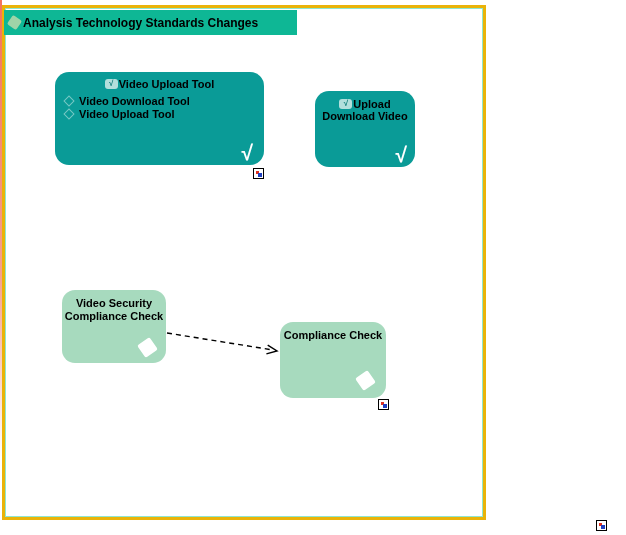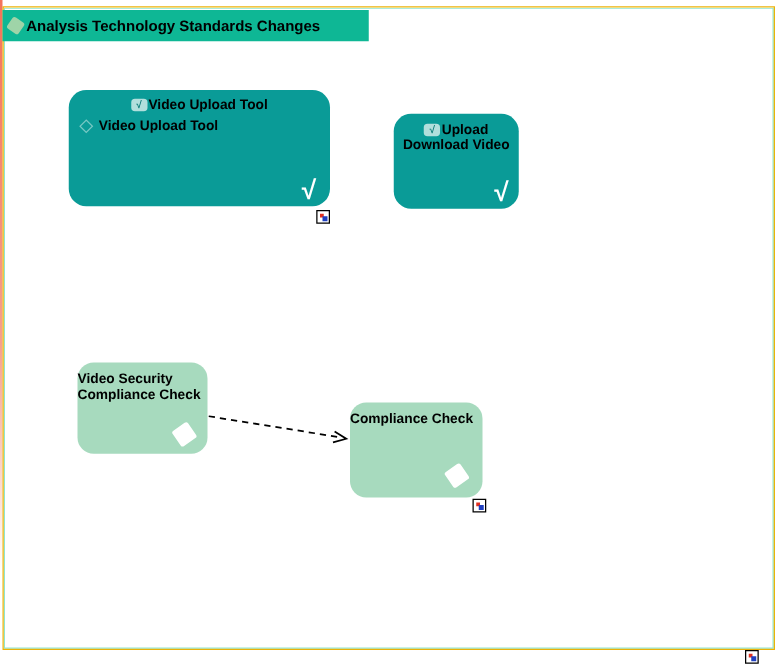--- a/index.html
+++ b/index.html
@@ -5,22 +5,22 @@
   * { margin:0; padding:0; box-sizing:border-box; }
   html,body { background:#ffffff; }
   body { font-family:"Liberation Sans", sans-serif; }
   .stage { position:relative; width:626px; height:535px; background:#fff; overflow:hidden; }
 
   
   .edge-line { position:absolute; left:0; top:0; width:2px; height:458px;
     background:linear-gradient(#f4735a, #f6a08e 60%, rgba(246,160,142,0)); }
 
   
-  .group { position:absolute; left:2px; top:5px; width:618px; height:515px;
-    border:1px solid #eab308; box-shadow: inset 0 0 0 1px #8fe6cf; background:transparent; }
+  .group { position:absolute; left:2px; top:5px; width:484px; height:515px;
+    border:3px solid #eab308; box-shadow: inset 0 0 0 1px #8fe6cf; background:transparent; }
   .group-title { position:absolute; left:-1px; top:2px; width:293px; height:25px;
     background:#0eb795; display:flex; align-items:center; gap:3px; padding-left:5px;
     font-size:12px; font-weight:bold; color:#000; }
   .diamond-ico { width:11px; height:11px; background:#9fd4a8; border-radius:2px;
     transform:rotate(35deg); flex:0 0 auto; }
 
   
   .node { position:absolute; color:#000; font-weight:bold; font-size:11px; }
   .teal { background:#0a9b97; border-radius:14px; }
   .green { background:#a7dabe; border-radius:13px; }
@@ -28,21 +28,21 @@
   .node-head { display:flex; align-items:center; justify-content:center; gap:1px; margin-top:6px; }
   .chk-ico { display:inline-flex; width:13px; height:10px; background:rgba(235,245,243,.75);
     border-radius:3px; font-size:8px; line-height:10px; color:#0a7b78;
     align-items:center; justify-content:center; flex:0 0 auto; font-weight:bold; }
   .items { margin:4px 0 0 8px; }
   .item-row { display:flex; align-items:center; height:13px; }
   .dia-outline { width:8px; height:8px; border:1px solid rgba(225,245,242,.5);
     transform:rotate(45deg); margin:0 6px 0 2px; flex:0 0 auto; }
   .badge-sqrt { position:absolute; right:11px; bottom:-1px; color:#fff;
     font-size:21px; font-weight:bold; line-height:26px; }
-  .center-lines { text-align:left; margin-top:7px; line-height:13px; }
+  .center-lines { text-align:center; margin-top:7px; line-height:13px; }
 
   .white-diamond { position:absolute; width:15px; height:15px; background:#fff;
     border-radius:2px; transform:rotate(55deg); }
 
   
   .ref-ico { position:absolute; width:11px; height:11px; background:#fff; border:1px solid #000; }
   .ref-ico .r { position:absolute; left:2px; top:2px; width:3px; height:3px; background:#e03020; }
   .ref-ico .b { position:absolute; right:1px; bottom:1px; width:4px; height:4px; background:#2040c0; }
 
   svg.overlay { position:absolute; left:0; top:0; }
@@ -64,20 +64,24 @@
     <span class="r"></span>
     <span class="b"></span>
   </div>
 
   <div class="node teal" style="left:55px; top:72px; width:209px; height:93px;">
     <div class="node-head">
       <span class="chk-ico">√</span>
       <span>Video Upload Tool</span>
     </div>
     <div class="items">
+      <div class="item-row">
+        <span class="dia-outline"></span>
+        <span>Video Download Tool</span>
+      </div>
       <div class="item-row">
         <span class="dia-outline"></span>
         <span>Video Upload Tool</span>
       </div>
     </div>
     <span class="badge-sqrt">√</span>
   </div>
   <div class="ref-ico" style="left:253px; top:168px;">
     <span class="r"></span>
     <span class="b"></span>

